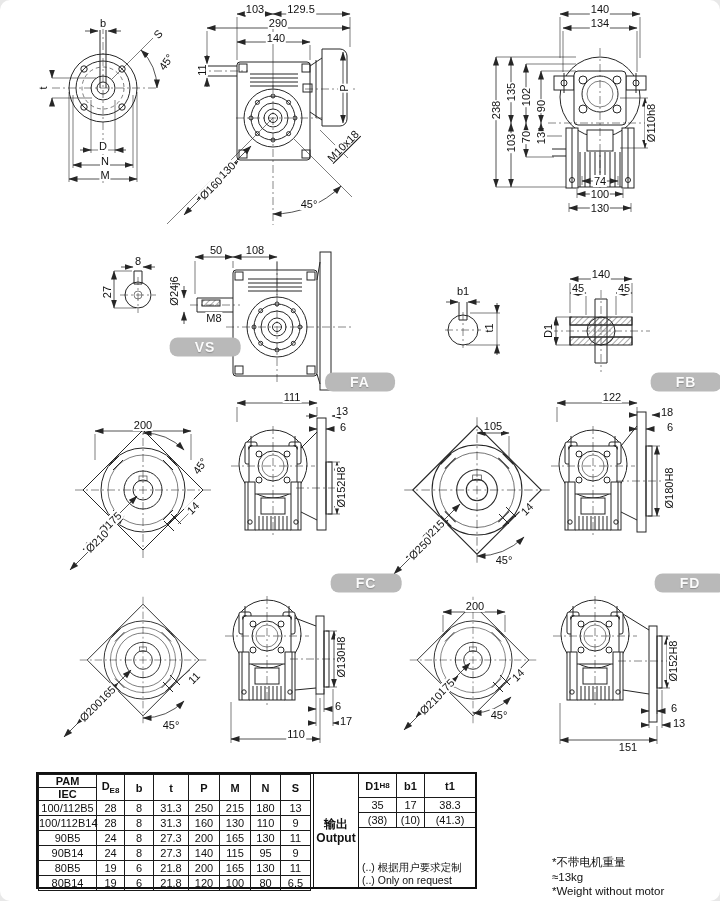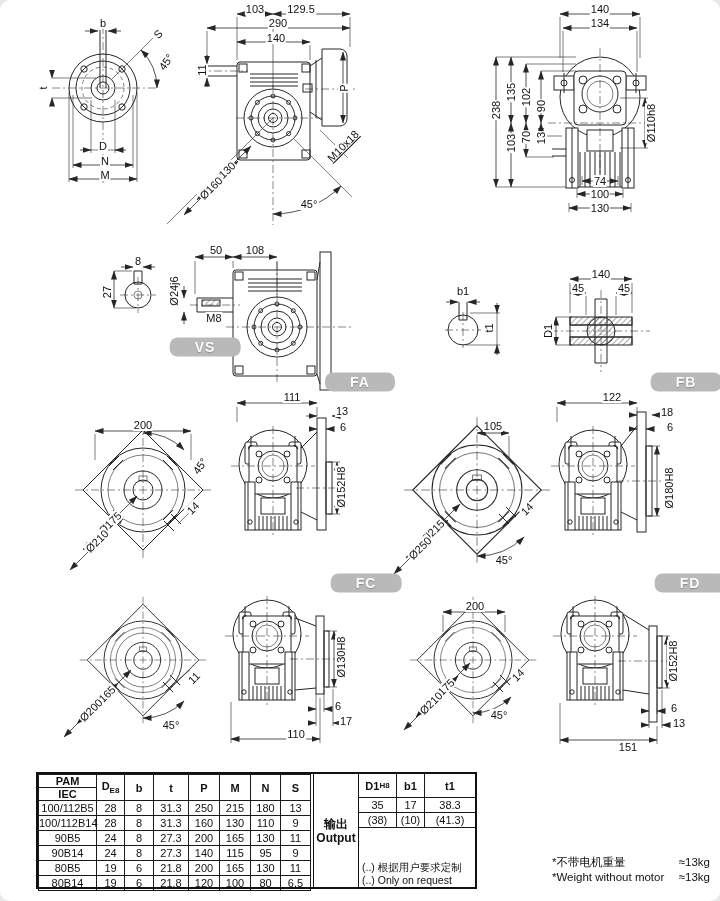--- a/index.html
+++ b/index.html
@@ -37,21 +37,21 @@
              justify-content:center;align-items:center;font-weight:bold;font-size:12px;line-height:14px;}
   .out-grid{flex:1;display:grid;grid-template-columns:38px 28px 1fr;grid-template-rows:24px 15px 15px 1fr;
             font-size:11px;}
   .og{border-right:1px solid #1a1a1a;border-bottom:1px solid #1a1a1a;display:flex;
       align-items:center;justify-content:center;}
   .og.c3{border-right:none;}
   .og.h{font-weight:bold;}
   .og.notes{grid-column:1/4;border:none;flex-direction:column;align-items:flex-start;
             justify-content:flex-end;font-size:10.5px;line-height:12.5px;padding:0 2px 1px 3px;}
   .wnotes{position:absolute;left:552px;top:855px;width:158px;font-size:11.5px;color:#111;}
-  .wl{display:flex;justify-content:space-between;line-height:14.5px;}
+  .wl{display:flex;justify-content:space-between;line-height:14.5px;flex-direction:column;}
 </style>
 </head>
 <body>
 
 <div class="page">
 
 <svg class="art" width="720" height="901" viewBox="0 0 720 901">
 <defs>
   <marker id="ae" markerWidth="10" markerHeight="8" refX="8.5" refY="3" orient="auto" markerUnits="userSpaceOnUse">
           <path d="M0,0 L9,3 L0,6 Z" style="fill:#262626;stroke:none"></path>

